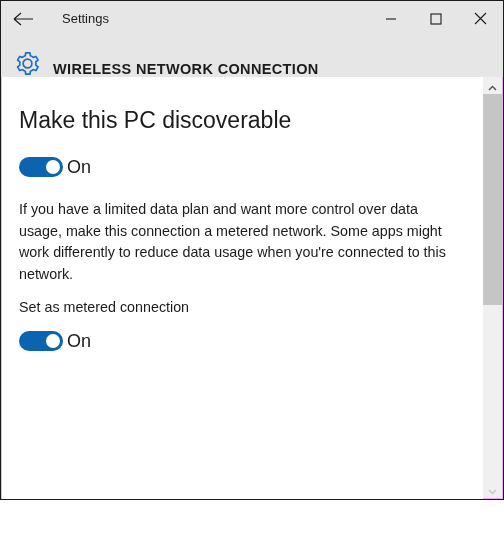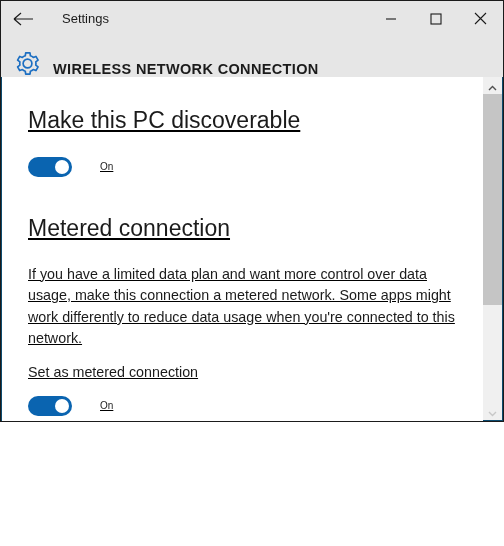--- a/index.html
+++ b/index.html
@@ -8,24 +8,24 @@
     background: #ffffff;
   }
   body {
     font-family: "Liberation Sans", sans-serif;
     -webkit-font-smoothing: antialiased;
   }
 
   .window {
     position: relative;
     width: 504px;
-    height: 422px;
+    height: 500px;
     box-sizing: border-box;
     border: 1px solid #1b1b1b;
-    background: #0c4a6e;
+    background: #f0abfc;
     overflow: hidden;
   }
 
   
   .titlebar {
     position: absolute;
     left: 0;
     top: 0;
     right: 0;
     height: 35px;
@@ -95,22 +95,21 @@
   .content {
     position: absolute;
     left: 1px;
     top: 76px;
     right: 20px;
     bottom: 0;
     background: #ffffff;
     overflow: hidden;
   }
   .inner {
-    padding: 0 16px 0 26px;
-    text-decoration: underline;
+    padding: 0 16px 0 17px;
   }
 
   .section-heading {
     font-size: 23px;
     font-weight: 300;
     color: #1b1b1b;
     line-height: 1.1;
     white-space: nowrap;
   }
   .body-text {
@@ -143,23 +142,23 @@
   .toggle .knob {
     position: absolute;
     top: 3px;
     left: 27px;
     width: 14px;
     height: 14px;
     border-radius: 50%;
     background: #ffffff;
   }
   .toggle-label {
-    font-size: 10px;
-    color: #1b1b1b;
-    margin-left: 28px;
+    font-size: 18px;
+    color: #1b1b1b;
+    margin-left: 4px;
     line-height: 1;
   }
 
   
   .scrollbar {
     position: absolute;
     top: 76px;
     right: 1px;
     width: 19px;
     bottom: 1px;
@@ -244,21 +243,20 @@
         <div class="section-heading" style="margin-top:31px;">Make this PC discoverable</div>
         <div class="toggle-row" style="margin-top:24px;">
           <div class="toggle">
             <div class="knob"></div>
           </div>
           <div class="toggle-label">On</div>
         </div>
       </div>
 
       <div>
-        <div class="section-heading" style="margin-top:39px;">Metered connection</div>
         <div class="body-text" style="margin-top:22px;">If you have a limited data plan and want more control over data usage, make this connection a metered network. Some apps might work differently to reduce data usage when you're connected to this network.</div>
         <div class="field-label" style="margin-top:14px;">Set as metered connection</div>
         <div class="toggle-row" style="margin-top:15px;">
           <div class="toggle">
             <div class="knob"></div>
           </div>
           <div class="toggle-label">On</div>
         </div>
       </div>
 

